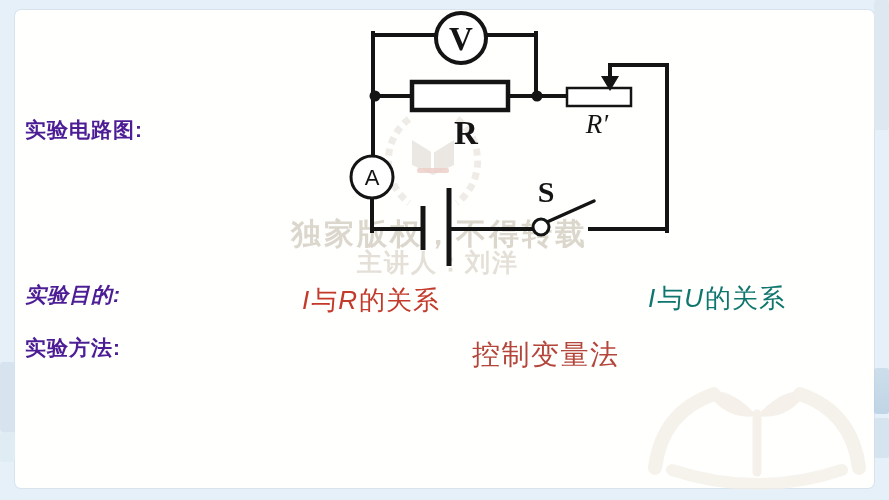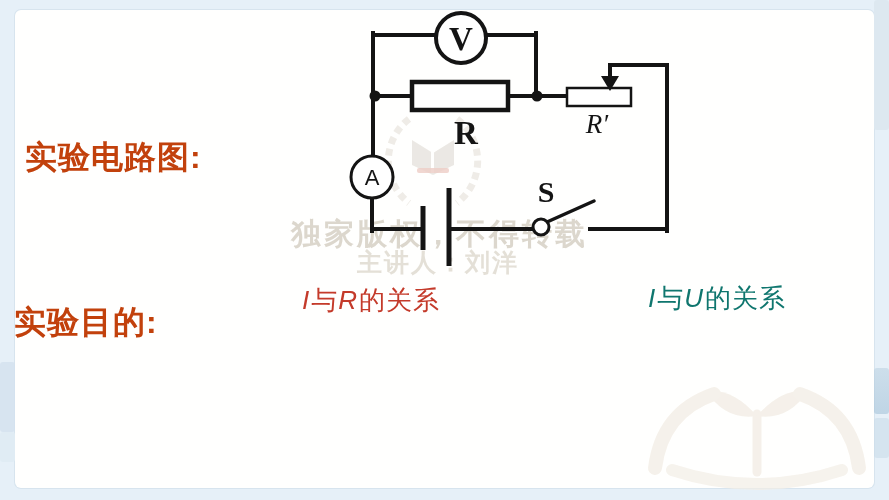--- a/index.html
+++ b/index.html
@@ -8,23 +8,23 @@
   .card{position:absolute;left:15px;top:10px;width:859px;height:478px;background:#fffffe;
         border-radius:6px;box-shadow:0 0 0 1px rgba(185,205,222,.35);}
   
   .patch{position:absolute;border-radius:3px;}
   .p-rt{right:0;top:0;width:15px;height:130px;background:#dde8f0;}
   .p-r1{right:0;top:368px;width:15px;height:46px;background:linear-gradient(#b9d0e0,#9fbfd6);opacity:.55;}
   .p-r2{right:0;top:418px;width:15px;height:40px;background:#c9dce9;opacity:.6;}
   .p-l1{left:0;top:362px;width:15px;height:70px;background:#d3e2ee;opacity:.85;}
   .p-l2{left:0;top:432px;width:15px;height:30px;background:#e0ecf4;}
   
-  .slabel{position:absolute;font-weight:bold;color:#c2410c;font-size:32px;letter-spacing:1px;white-space:nowrap;margin-top:20px;}
+  .slabel{position:absolute;font-weight:bold;color:#4c1d95;font-size:21px;letter-spacing:1px;white-space:nowrap;}
   #lbl-circuit{left:25px;top:116px;}
-  #lbl-purpose{left:14px;top:281px;}
+  #lbl-purpose{left:25px;top:281px;font-style:italic;}
   #lbl-method{left:25px;top:334px;}
   
   .val{position:absolute;font-weight:normal;font-size:26px;letter-spacing:1px;white-space:nowrap;}
   .ir{left:302px;top:283px;color:#c43a2a;}
   .iu{left:648px;top:281px;color:#0f766e;}
   .mv{left:472px;top:336px;color:#b4453a;font-size:28px;letter-spacing:1.5px;}
   .ivar{font-style:italic;margin-right:1px;}
   
   .wm1{position:absolute;left:291px;top:214px;font-size:30px;font-weight:bold;
        color:rgba(182,172,152,.48);letter-spacing:3px;white-space:nowrap;}
@@ -103,22 +103,24 @@
 
     <g>
       <line x1="547" y1="222" x2="594" y2="201" stroke="#141414" stroke-width="3.5" stroke-linecap="round"></line>
       <circle cx="541" cy="227" r="8" fill="#ffffff" stroke="#141414" stroke-width="3"></circle>
     </g>
     <text x="546" y="202" text-anchor="middle" class="serif-b" font-size="30" fill="#141414">S</text>
   </svg>
 
   <div class="slabel" id="lbl-circuit">实验电路图:</div>
   <div class="slabel" id="lbl-purpose">实验目的:</div>
+  <div class="slabel" id="lbl-method">实验方法:</div>
 
   <div class="val ir">
     <span class="ivar">I</span><span>与</span><span class="ivar">R</span><span>的关系</span>
   </div>
   <div class="val iu">
     <span class="ivar">I</span><span>与</span><span class="ivar">U</span><span>的关系</span>
   </div>
 
+  <div class="val mv">控制变量法</div>
 
 </div>
 
 </body></html>

